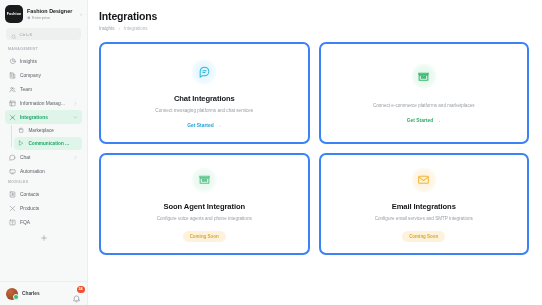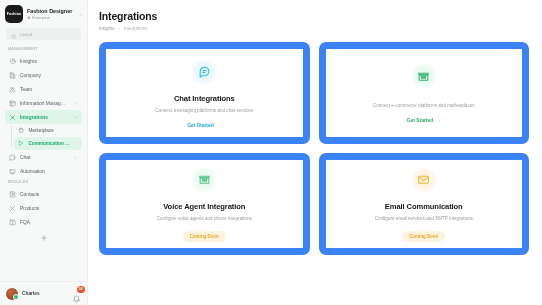--- a/index.html
+++ b/index.html
@@ -129,21 +129,21 @@
   .crumbs { display: flex; align-items: center; gap: 4px; margin-top: 4px; font-size: 4.5px; color: #9aa0a6; }
   .crumbs .sep { color: #c3c8cd; font-size: 4.5px; }
   .crumbs .cur { color: #b3b8bd; }
 
   .grid {
     margin-top: 11px;
     display: grid; grid-template-columns: 1fr 1fr;
     gap: 9px;
   }
   .card {
-    border: 7px solid #3b82f6; border-radius: 7px;
+    border: 2px solid #3b82f6; border-radius: 7px;
     background: #fff; height: 102px;
     display: flex; flex-direction: column;
     align-items: center; justify-content: center;
     padding: 0;
   }
   .card-ico {
     width: 26px; height: 26px; border-radius: 50%;
     display: flex; align-items: center; justify-content: center;
     margin-bottom: 9px;
   }
@@ -415,32 +415,32 @@
       </div>
 
       <div class="card">
         <div class="card-ico voice">
           <svg viewBox="0 0 24 24">
               <path d="M4 9h16v10H4V9z"></path>
               <path d="M3 6h18l-1 3H4L3 6z"></path>
               <path d="M8 12h3v3H8zM13 12h3v3h-3z"></path>
             </svg>
         </div>
-        <div class="card-title">Voice Agent Integration</div>
+        <div class="card-title">Soon Agent Integration</div>
         <div class="card-desc">Configure voice agents and phone integrations</div>
         <div class="pill">Coming Soon</div>
       </div>
 
       <div class="card">
         <div class="card-ico email">
           <svg viewBox="0 0 24 24">
               <rect x="3" y="6" width="18" height="13" rx="2"></rect>
               <path d="M3.5 7.5l8.5 6.5 8.5-6.5"></path>
             </svg>
         </div>
-        <div class="card-title">Email Communication</div>
+        <div class="card-title">Email Integrations</div>
         <div class="card-desc">Configure email services and SMTP integrations</div>
         <div class="pill">Coming Soon</div>
       </div>
 
     </div>
   </main>
 </div>
 
 </body></html>

